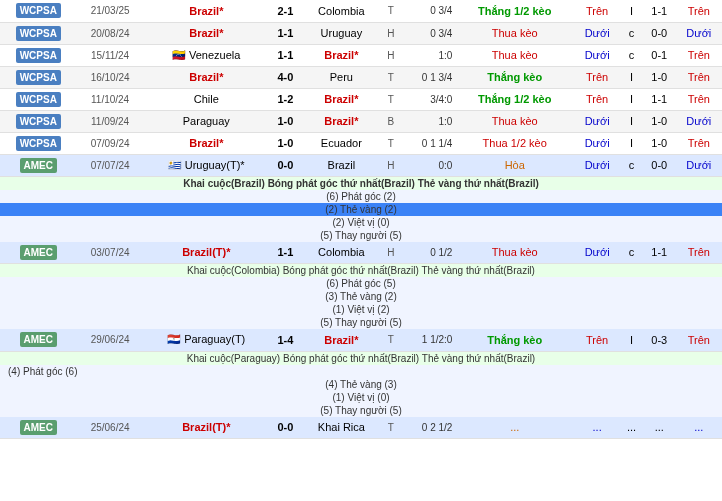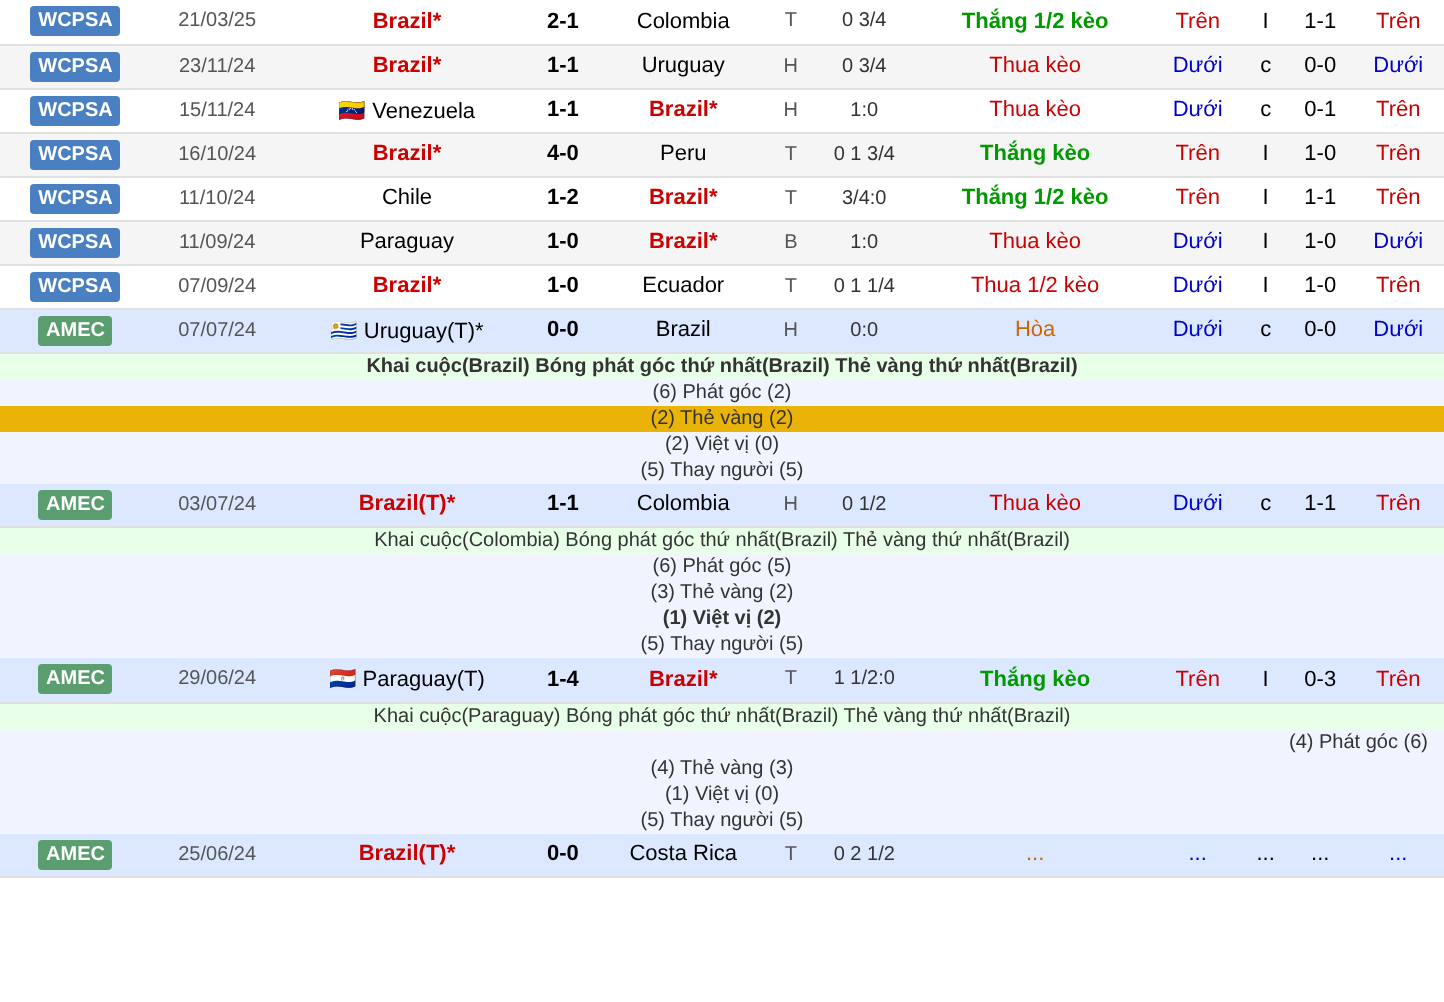--- a/index.html
+++ b/index.html
@@ -41,21 +41,21 @@
     .team-home { color: #cc0000; font-weight: bold; }
     .team-neutral { color: #000; }
     .score { font-weight: bold; color: #000; }
     .result-win { color: #009900; font-weight: bold; }
     .result-loss { color: #cc0000; }
     .result-draw { color: #cc6600; }
     .over-under-over { color: #cc0000; }
     .over-under-under { color: #0000cc; }
     .date-col { color: #555; font-size: 10px; }
     .venue { color: #555; font-size: 10px; }
-    .odds { font-size: 10px; color: #333; }
+    .odds { font-size: 10px; color: #333; text-align: right; }
     .detail-row td {
       text-align: left;
       padding: 2px 10px;
       font-size: 10px;
       color: #333;
       border-bottom: none;
     }
     tr.main-row td { height: 22px; }
   </style>
 </head>
@@ -76,21 +76,21 @@
     <td class="result-win">Thắng 1/2 kèo</td>
     <td class="over-under-over">Trên</td>
     <td>I</td>
     <td>1-1</td>
     <td class="over-under-over">Trên</td>
   </tr>
       <tr class="main-row" style="background-color: rgb(245, 245, 245);">
     <td>
       <span class="badge-wcpsa">WCPSA</span>
     </td>
-    <td class="date-col">23/11/24</td>
+    <td class="date-col">20/08/24</td>
     <td class="team-home">Brazil*</td>
     <td class="score">1-1</td>
     <td class="team-neutral">Uruguay</td>
     <td class="venue">H</td>
     <td class="odds">0 3/4</td>
     <td class="result-loss">Thua kèo</td>
     <td class="over-under-under">Dưới</td>
     <td>c</td>
     <td>0-0</td>
     <td class="over-under-under">Dưới</td>
@@ -190,21 +190,21 @@
     <td>c</td>
     <td>0-0</td>
     <td class="over-under-under">Dưới</td>
   </tr>
       <tr class="detail-row" style="background-color: rgb(232, 255, 232); font-weight: bold;">
         <td colspan="12" style="text-align:center;color:#333;font-size:10px;padding:1px 8px;">Khai cuộc(Brazil)   Bóng phát góc thứ nhất(Brazil)   Thẻ vàng thứ nhất(Brazil)</td>
       </tr>
       <tr class="detail-row" style="background-color: rgb(240, 244, 255);">
         <td colspan="12" style="text-align:center;color:#333;font-size:10px;padding:1px 8px;">(6) Phát góc (2)</td>
       </tr>
-      <tr class="detail-row" style="background-color: #eab308;">
+      <tr class="detail-row" style="background-color: #3b82f6;">
         <td colspan="12" style="text-align:center;color:#333;font-size:10px;padding:1px 8px;">(2) Thẻ vàng (2)</td>
       </tr>
       <tr class="detail-row" style="background-color: rgb(240, 244, 255);">
         <td colspan="12" style="text-align:center;color:#333;font-size:10px;padding:1px 8px;">(2) Việt vị (0)</td>
       </tr>
       <tr class="detail-row" style="background-color: rgb(240, 244, 255);">
         <td colspan="12" style="text-align:center;color:#333;font-size:10px;padding:1px 8px;">(5) Thay người (5)</td>
       </tr>
       <tr class="main-row" style="background-color: rgb(220, 232, 255);">
     <td>
@@ -225,21 +225,21 @@
       <tr class="detail-row" style="background-color: rgb(232, 255, 232);">
         <td colspan="12" style="text-align:center;color:#333;font-size:10px;padding:1px 8px;">Khai cuộc(Colombia)   Bóng phát góc thứ nhất(Brazil)   Thẻ vàng thứ nhất(Brazil)</td>
       </tr>
       <tr class="detail-row" style="background-color: rgb(240, 244, 255);">
         <td colspan="12" style="text-align:center;color:#333;font-size:10px;padding:1px 4px;">(6) Phát góc (5)</td>
       </tr>
       <tr class="detail-row" style="background-color: rgb(240, 244, 255);">
         <td colspan="12" style="text-align:center;color:#333;font-size:10px;padding:1px 8px;">(3) Thẻ vàng (2)</td>
       </tr>
       <tr class="detail-row" style="background-color: rgb(240, 244, 255);">
-        <td colspan="12" style="text-align:center;color:#333;font-size:10px;padding:1px 8px;font-weight:bold;">(1) Việt vị (2)</td>
+        <td colspan="12" style="text-align:center;color:#333;font-size:10px;padding:1px 8px;">(1) Việt vị (2)</td>
       </tr>
       <tr class="detail-row" style="background-color: rgb(240, 244, 255);">
         <td colspan="12" style="text-align:center;color:#333;font-size:10px;padding:1px 8px;">(5) Thay người (5)</td>
       </tr>
       <tr class="main-row" style="background-color: rgb(220, 232, 255);">
     <td>
       <span class="badge-amec">AMEC</span>
     </td>
     <td class="date-col">29/06/24</td>
     <td class="team-neutral">🇵🇾 Paraguay(T)</td>
@@ -250,39 +250,39 @@
     <td class="result-win">Thắng kèo</td>
     <td class="over-under-over">Trên</td>
     <td>I</td>
     <td>0-3</td>
     <td class="over-under-over">Trên</td>
   </tr>
       <tr class="detail-row" style="background-color: rgb(232, 255, 232);">
         <td colspan="12" style="text-align:center;color:#333;font-size:10px;padding:1px 8px;">Khai cuộc(Paraguay)   Bóng phát góc thứ nhất(Brazil)   Thẻ vàng thứ nhất(Brazil)</td>
       </tr>
       <tr class="detail-row" style="background-color: rgb(240, 244, 255);">
-        <td colspan="12" style="text-align:right;color:#333;font-size:10px;padding:1px 8px;">(4) Phát góc (6)</td>
+        <td colspan="12" style="text-align:left;color:#333;font-size:10px;padding:1px 8px;">(4) Phát góc (6)</td>
       </tr>
       <tr class="detail-row" style="background-color: rgb(240, 244, 255);">
         <td colspan="12" style="text-align:center;color:#333;font-size:10px;padding:1px 8px;">(4) Thẻ vàng (3)</td>
       </tr>
       <tr class="detail-row" style="background-color: rgb(240, 244, 255);">
         <td colspan="12" style="text-align:center;color:#333;font-size:10px;padding:1px 8px;">(1) Việt vị (0)</td>
       </tr>
       <tr class="detail-row" style="background-color: rgb(240, 244, 255);">
         <td colspan="12" style="text-align:center;color:#333;font-size:10px;padding:1px 8px;">(5) Thay người (5)</td>
       </tr>
       <tr class="main-row" style="background-color: rgb(220, 232, 255);">
     <td>
       <span class="badge-amec">AMEC</span>
     </td>
     <td class="date-col">25/06/24</td>
     <td class="team-home">Brazil(T)*</td>
     <td class="score">0-0</td>
-    <td class="team-neutral">Costa Rica</td>
+    <td class="team-neutral">Khai Rica</td>
     <td class="venue">T</td>
     <td class="odds">0 2 1/2</td>
     <td class="result-draw">...</td>
     <td class="over-under-under">...</td>
     <td>...</td>
     <td>...</td>
     <td class="over-under-under">...</td>
   </tr>
     </tbody>
 </table>

